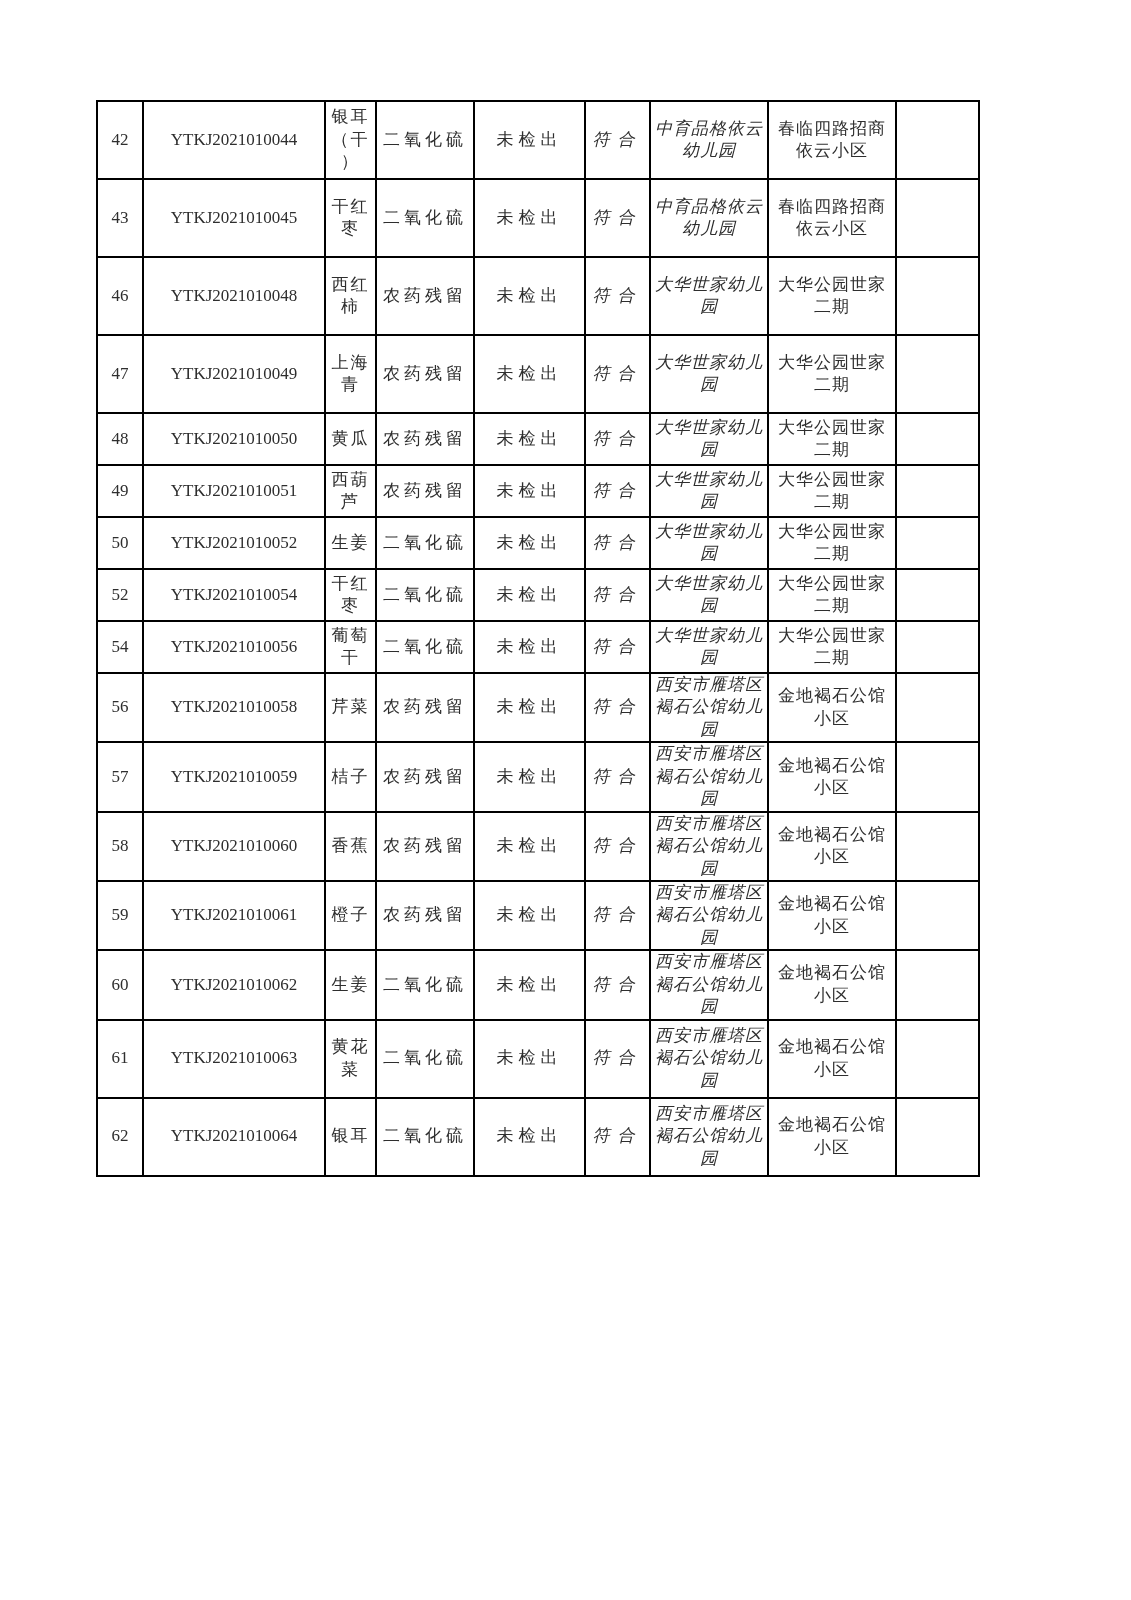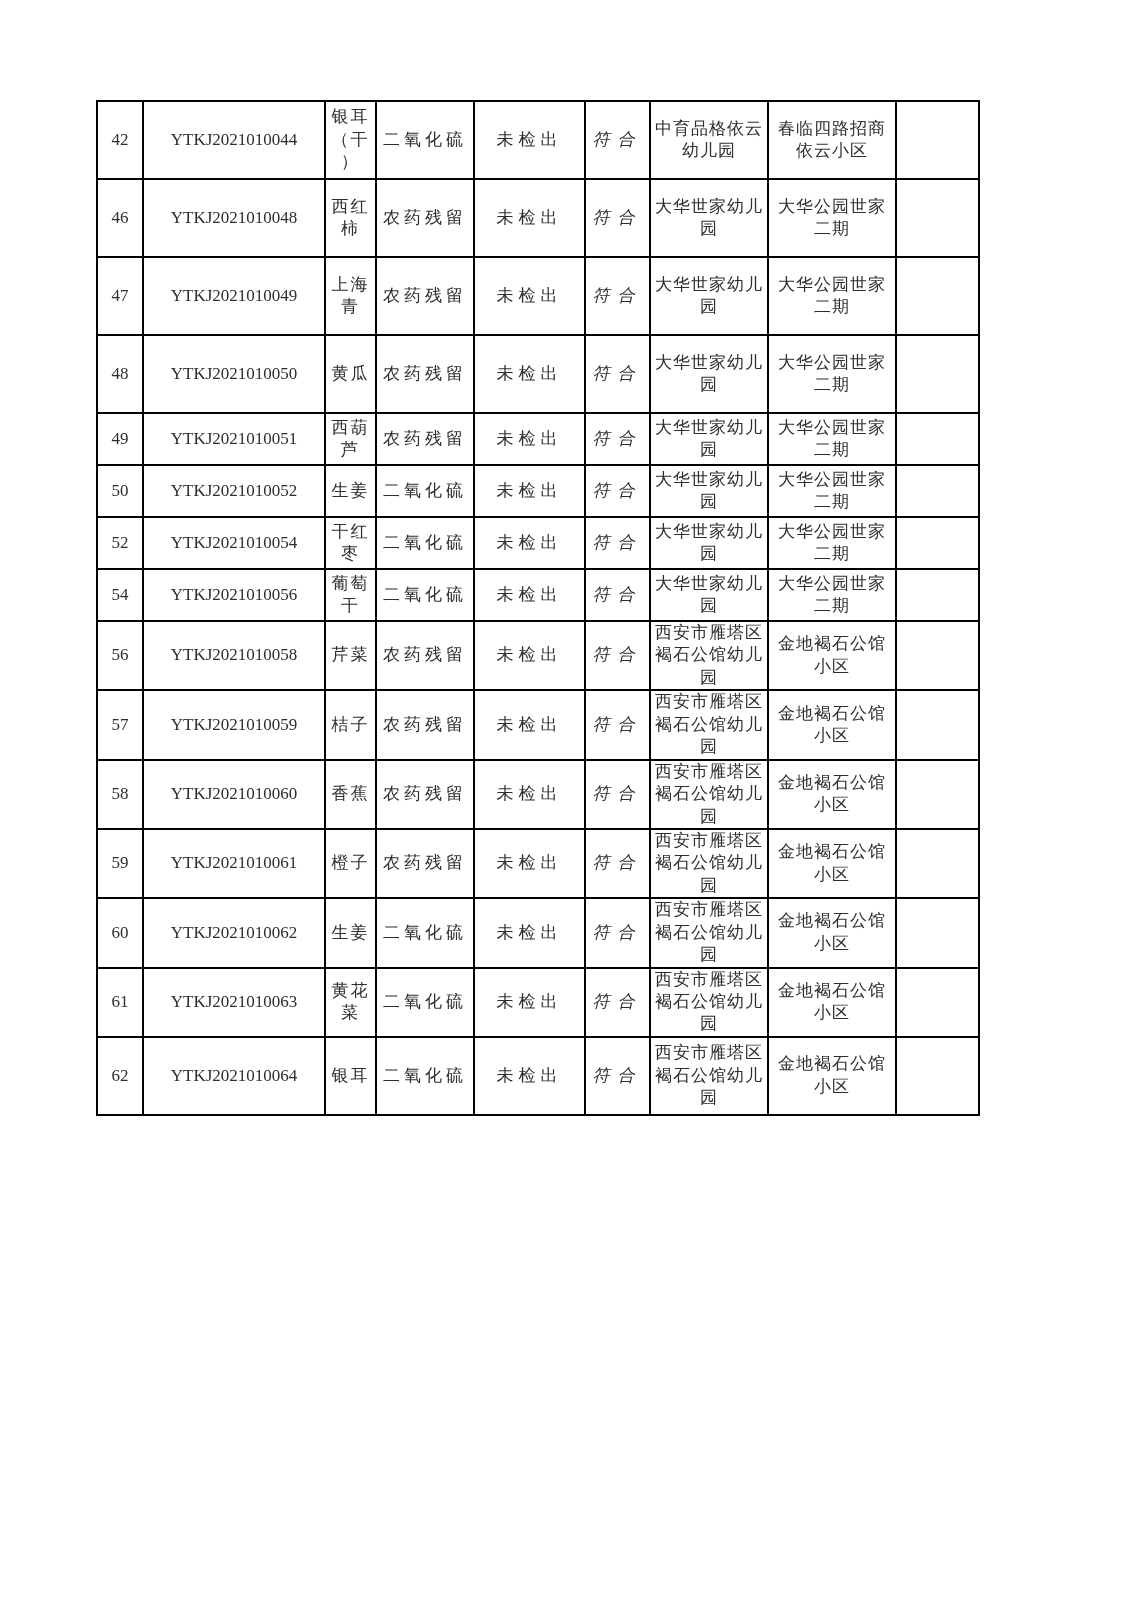--- a/index.html
+++ b/index.html
@@ -41,21 +41,21 @@
   .c-seq, .c-id {
     font-family: Liberation Serif, serif;
     font-size: 20px;
     color: #1b1b1b;
     letter-spacing: 0;
   }
   .c-name  { letter-spacing: 2px; line-break: anywhere; word-break: break-all; margin-left: 8px; }
   .c-item  { letter-spacing: 4px; margin-top: 30px; }
   .c-result{ letter-spacing: 5px; }
   .c-concl { letter-spacing: 8px; font-style: italic; }
-  .c-org   { letter-spacing: 1px; }
+  .c-org   { letter-spacing: 1px; font-style: italic; }
   .c-addr  { letter-spacing: 1px; padding: 0 12px; }
   .c-note  { }
 </style>
 </head>
 <body>
 
 <div class="page">
   <table class="inspection-table">
     <colgroup>
       <col style="width:46px">
@@ -74,20 +74,31 @@
     <td class="c-id">YTKJ2021010044</td>
     <td class="c-name">银耳（干）</td>
     <td class="c-item">二氧化硫</td>
     <td class="c-result">未检出</td>
     <td class="c-concl">符合</td>
     <td class="c-org">中育品格依云幼儿园</td>
     <td class="c-addr">春临四路招商依云小区</td>
     <td class="c-note"></td>
   </tr>
         <tr>
+    <td class="c-seq">43</td>
+    <td class="c-id">YTKJ2021010045</td>
+    <td class="c-name">干红枣</td>
+    <td class="c-item">二氧化硫</td>
+    <td class="c-result">未检出</td>
+    <td class="c-concl">符合</td>
+    <td class="c-org">中育品格依云幼儿园</td>
+    <td class="c-addr">春临四路招商依云小区</td>
+    <td class="c-note"></td>
+  </tr>
+        <tr>
     <td class="c-seq">46</td>
     <td class="c-id">YTKJ2021010048</td>
     <td class="c-name">西红柿</td>
     <td class="c-item">农药残留</td>
     <td class="c-result">未检出</td>
     <td class="c-concl">符合</td>
     <td class="c-org">大华世家幼儿园</td>
     <td class="c-addr">大华公园世家二期</td>
     <td class="c-note"></td>
   </tr>

